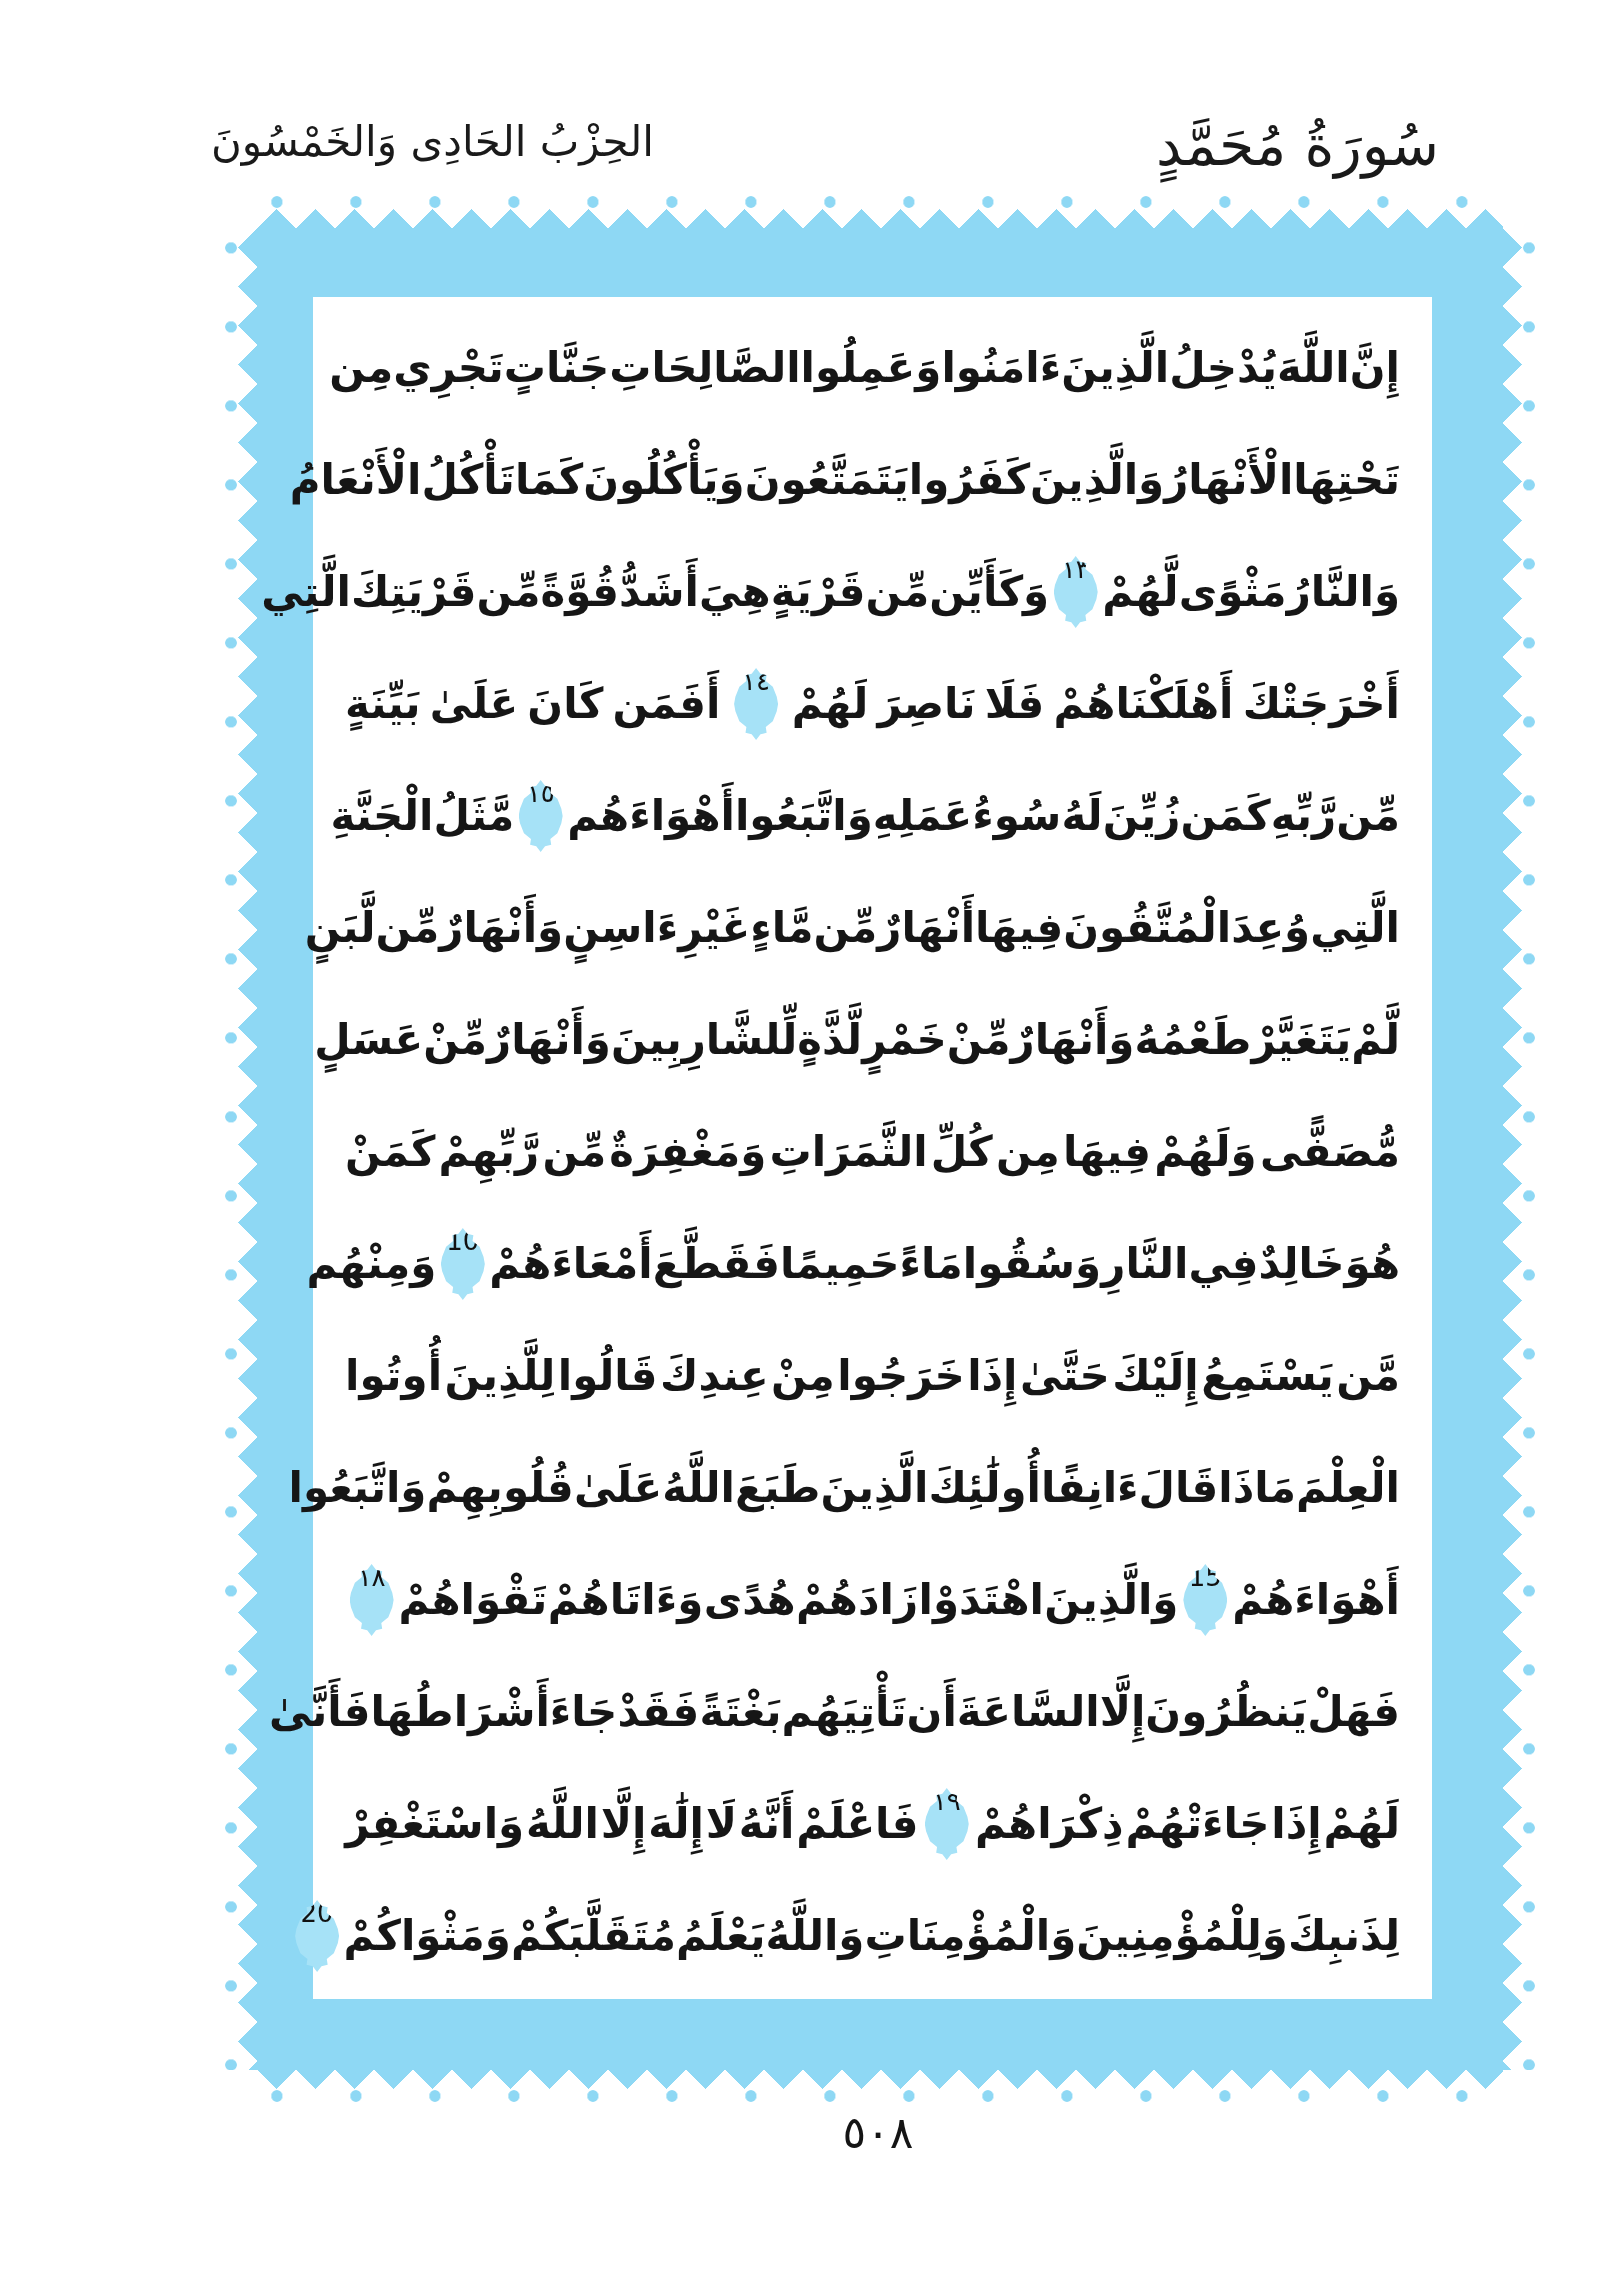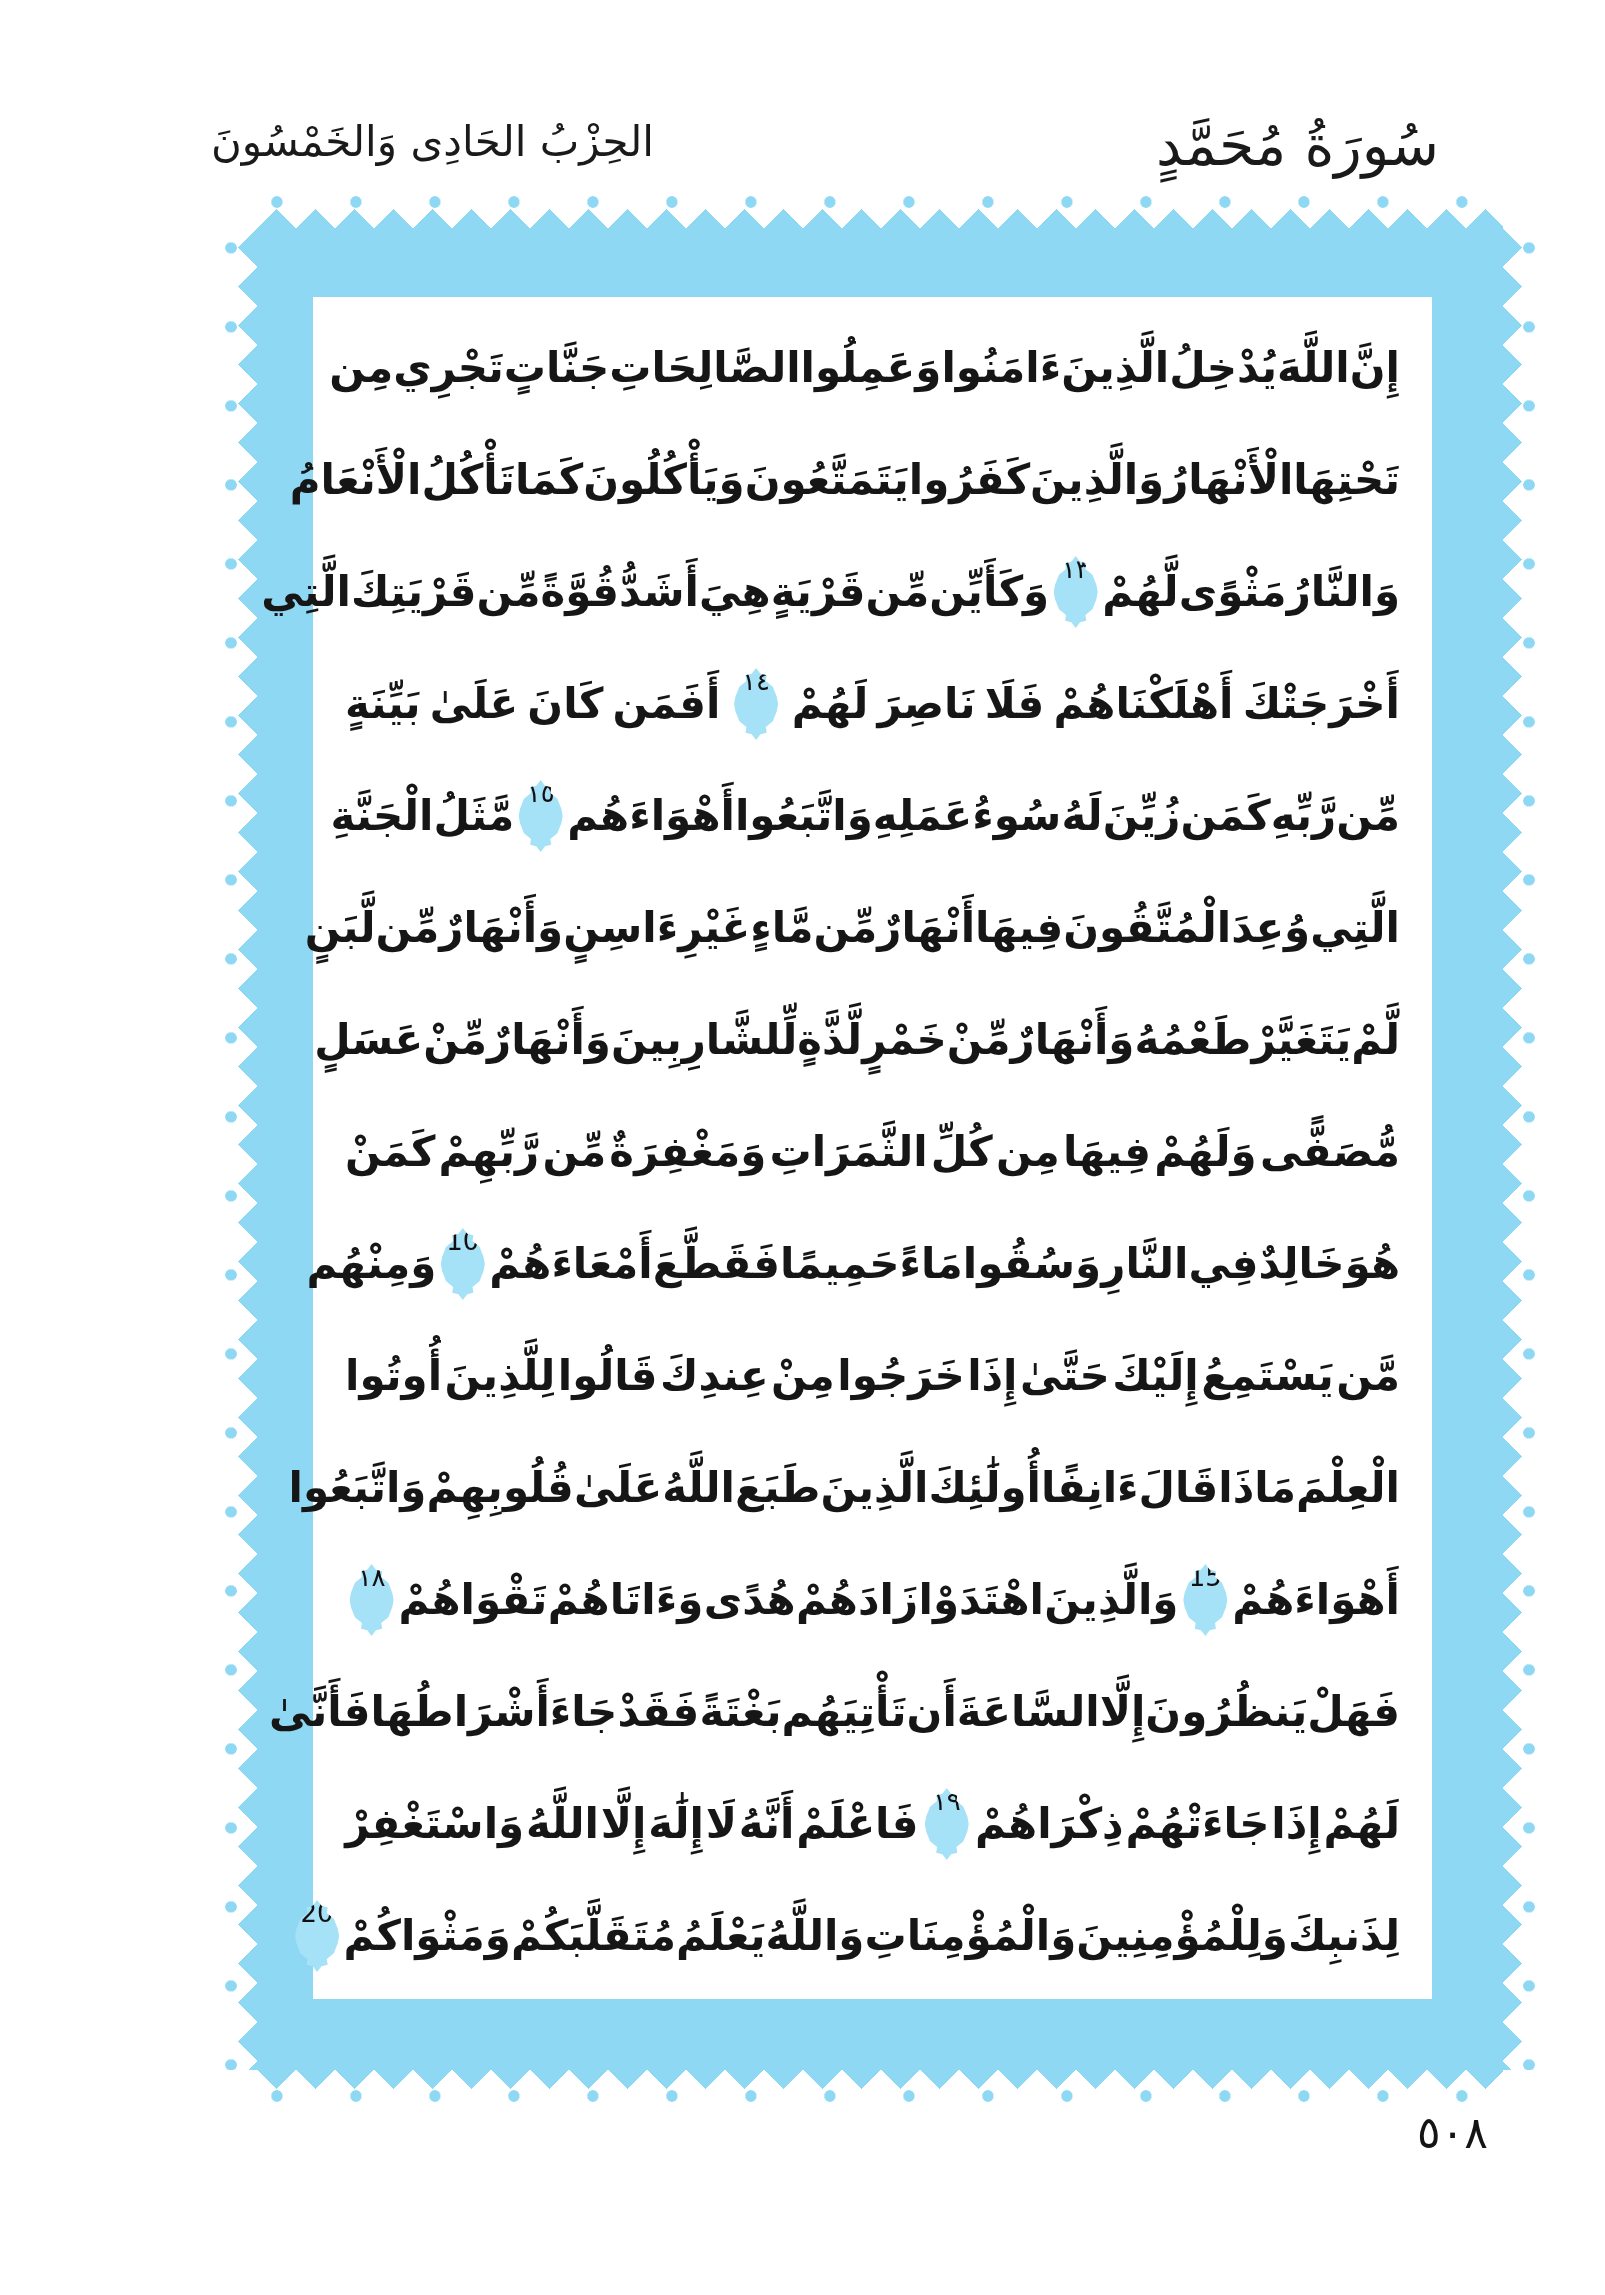--- a/index.html
+++ b/index.html
@@ -59,21 +59,21 @@
     flex:0 0 auto;width:44px;height:72px;background:var(--marker-blue);
     display:flex;justify-content:center;margin:0 4.5px;
     clip-path:polygon(50% 0,60% 8%,74% 10%,72% 18%,88% 26%,97% 40%,100% 50%,
                       97% 60%,88% 74%,72% 82%,74% 90%,60% 92%,50% 100%,
                       40% 92%,26% 90%,28% 82%,12% 74%,3% 60%,0 50%,
                       3% 40%,12% 26%,28% 18%,26% 10%,40% 8%);
   }
   .verse-num{font-size:26px;font-weight:400;color:#111;line-height:1;}
   
   .page-number{
-    position:absolute;left:242px;top:2099px;width:1246px;text-align:right;
+    position:absolute;left:255px;top:2099px;width:1246px;text-align:center;
     font-size:44px;line-height:68px;color:#141414;direction:rtl;
   }
 </style>
 </head>
 <body>
 
 <div class="hdr hdr-left">الحِزْبُ الحَادِى وَالخَمْسُونَ</div>
 <div class="hdr hdr-right">سُورَةُ مُحَمَّدٍ</div>
 
 <div class="frame">

